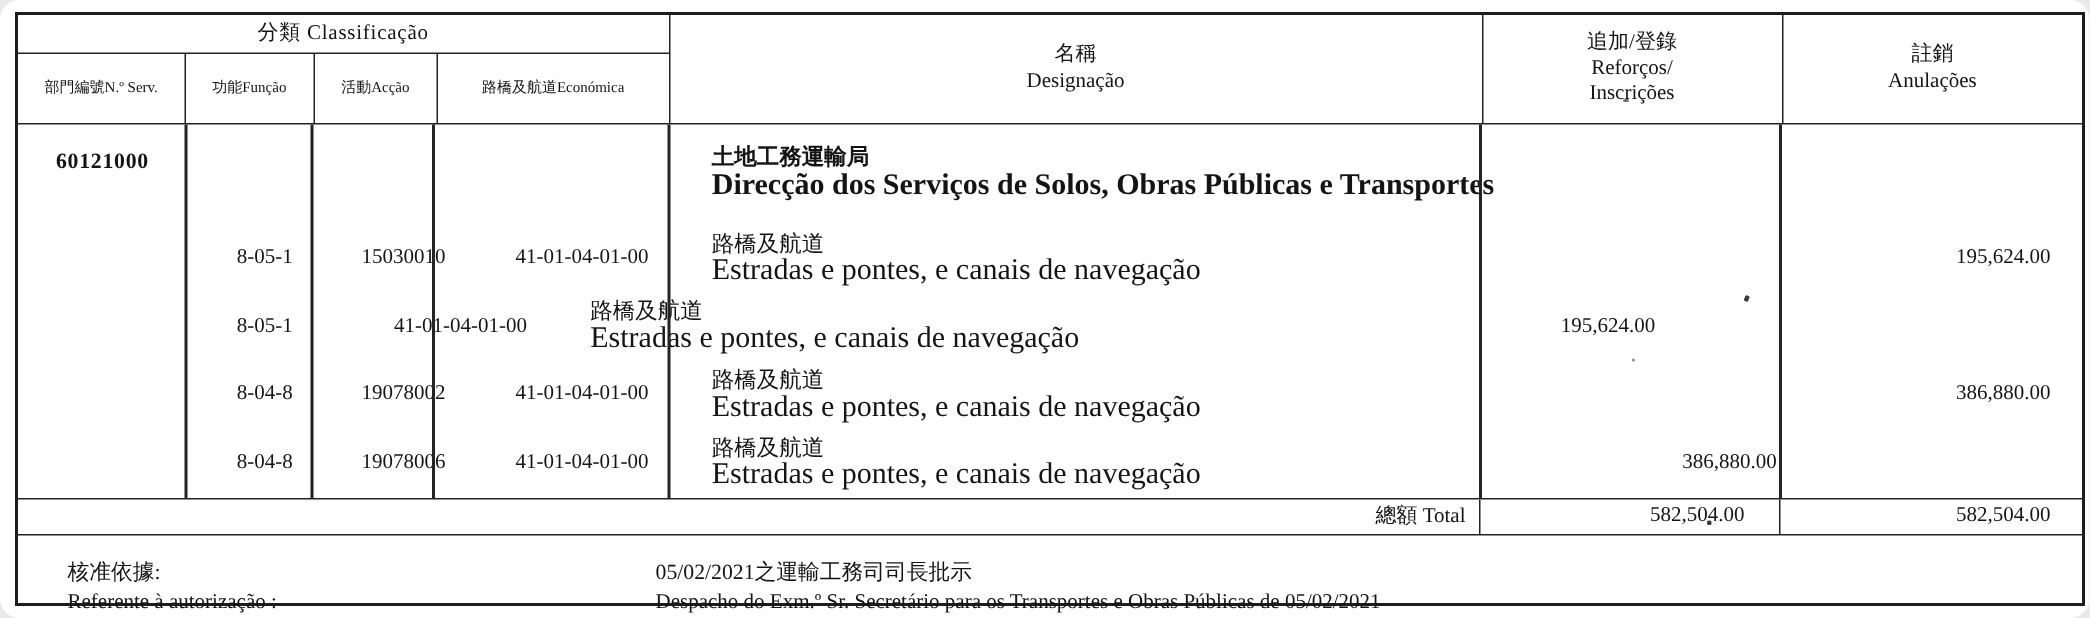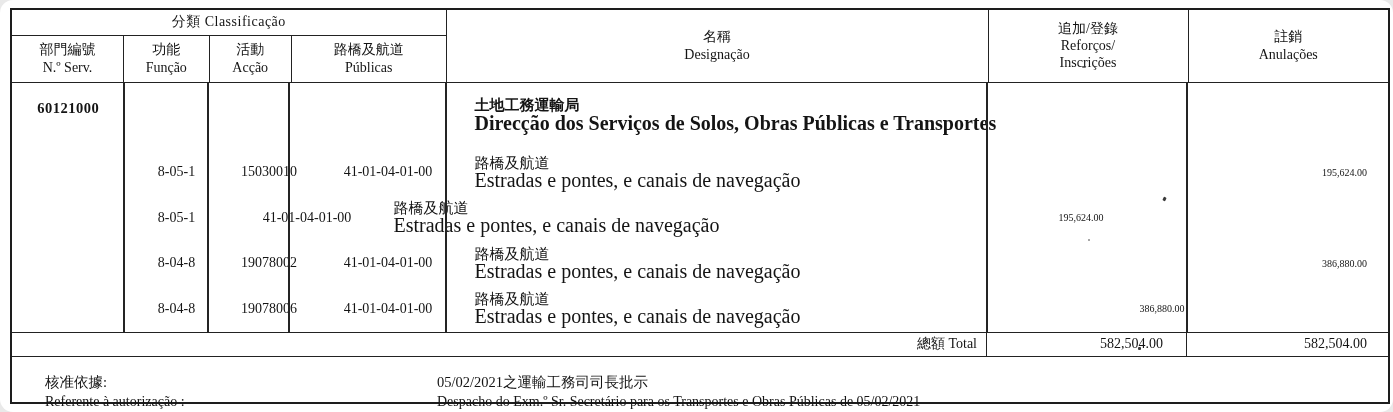--- a/index.html
+++ b/index.html
@@ -16,22 +16,22 @@
   
   .hdr { display:flex; height:72.5px; border-bottom:1.5px solid #222; }
   .hdr-left { width:434.5px; border-right:1.5px solid #222; display:flex; flex-direction:column; }
   .hdr-classif {
     height:25.5px; border-bottom:1.5px solid #222;
     display:flex; align-items:center; justify-content:center;
     font-size:14px; letter-spacing:.5px;
   }
   .hdr-sub { flex:1; display:flex; }
   .sub-cell {
-    display:flex; flex-direction:column; align-items:center; justify-content:center;
-    font-size:14px; line-height:18px; text-align:center;
+    display:flex; flex-direction:row; align-items:center; justify-content:center;
+    font-size:10px; line-height:18px; text-align:center;
   }
   .sub-c1 { width:111px; }
   .sub-c2 { width:85.5px; border-left:1.5px solid #222; }
   .sub-c3 { width:82.5px; border-left:1.5px solid #222; }
   .sub-c4 { flex:1; border-left:1.5px solid #222; }
   .hdr-big {
     display:flex; flex-direction:column; align-items:center; justify-content:center;
     font-size:14px; line-height:18px; text-align:center;
   }
   .hdr-designacao { width:541px; }
@@ -48,21 +48,21 @@
   .row-dept { height:67px; }
   .dept-code { text-align:center; padding-top:17px; font-weight:bold; font-size:14.5px; letter-spacing:.5px; }
   .dept-name { padding:13px 0 0 8px; font-weight:bold; }
   .row-item { height:45.5px; }
   .code-cell { display:flex; align-items:center; justify-content:center; font-size:14px; }
   .desig-cell { padding:4px 0 0 8px; }
   .zh-line { font-size:15px; line-height:18px; }
   .pt-line { font-size:20px; line-height:17px; }
   .dept-name .zh-line { line-height:18px; }
   .dept-name .pt-line { line-height:19px; }
-  .amt-cell { display:flex; align-items:center; justify-content:flex-end; font-size:10px; }
+  .amt-cell { display:flex; align-items:center; justify-content:flex-end; font-size:14px; }
   .amt-ref { padding-right:23px; }
   .amt-anu { padding-right:21px; }
   
   .trow { display:flex; height:23.5px; border-bottom:1.5px solid #222; font-size:14px; }
   .t-label { width:974px; display:flex; align-items:center; justify-content:flex-end; padding-right:9px; }
   .t-ref { width:200px; border-left:1.5px solid #222; display:flex; align-items:center; justify-content:flex-end; padding-right:23px; }
   .t-anu { flex:1; border-left:1.5px solid #222; display:flex; align-items:center; justify-content:flex-end; padding-right:21px; }
   
   .frow { position:relative; height:45.5px; }
   .f-block { position:absolute; top:3px; }
@@ -94,21 +94,21 @@
           <div class="sub-cell sub-c2">
             <span>功能</span>
             <span>Função</span>
           </div>
           <div class="sub-cell sub-c3">
             <span>活動</span>
             <span>Acção</span>
           </div>
           <div class="sub-cell sub-c4">
             <span>路橋及航道</span>
-            <span>Públicas</span>
+            <span>Económica</span>
           </div>
         </div>
       </div>
       <div class="hdr-big hdr-designacao">
         <span>名稱</span>
         <span>Designação</span>
       </div>
       <div class="hdr-big hdr-reforcos">
         <span>追加/登錄</span>
         <span>Reforços/</span>

